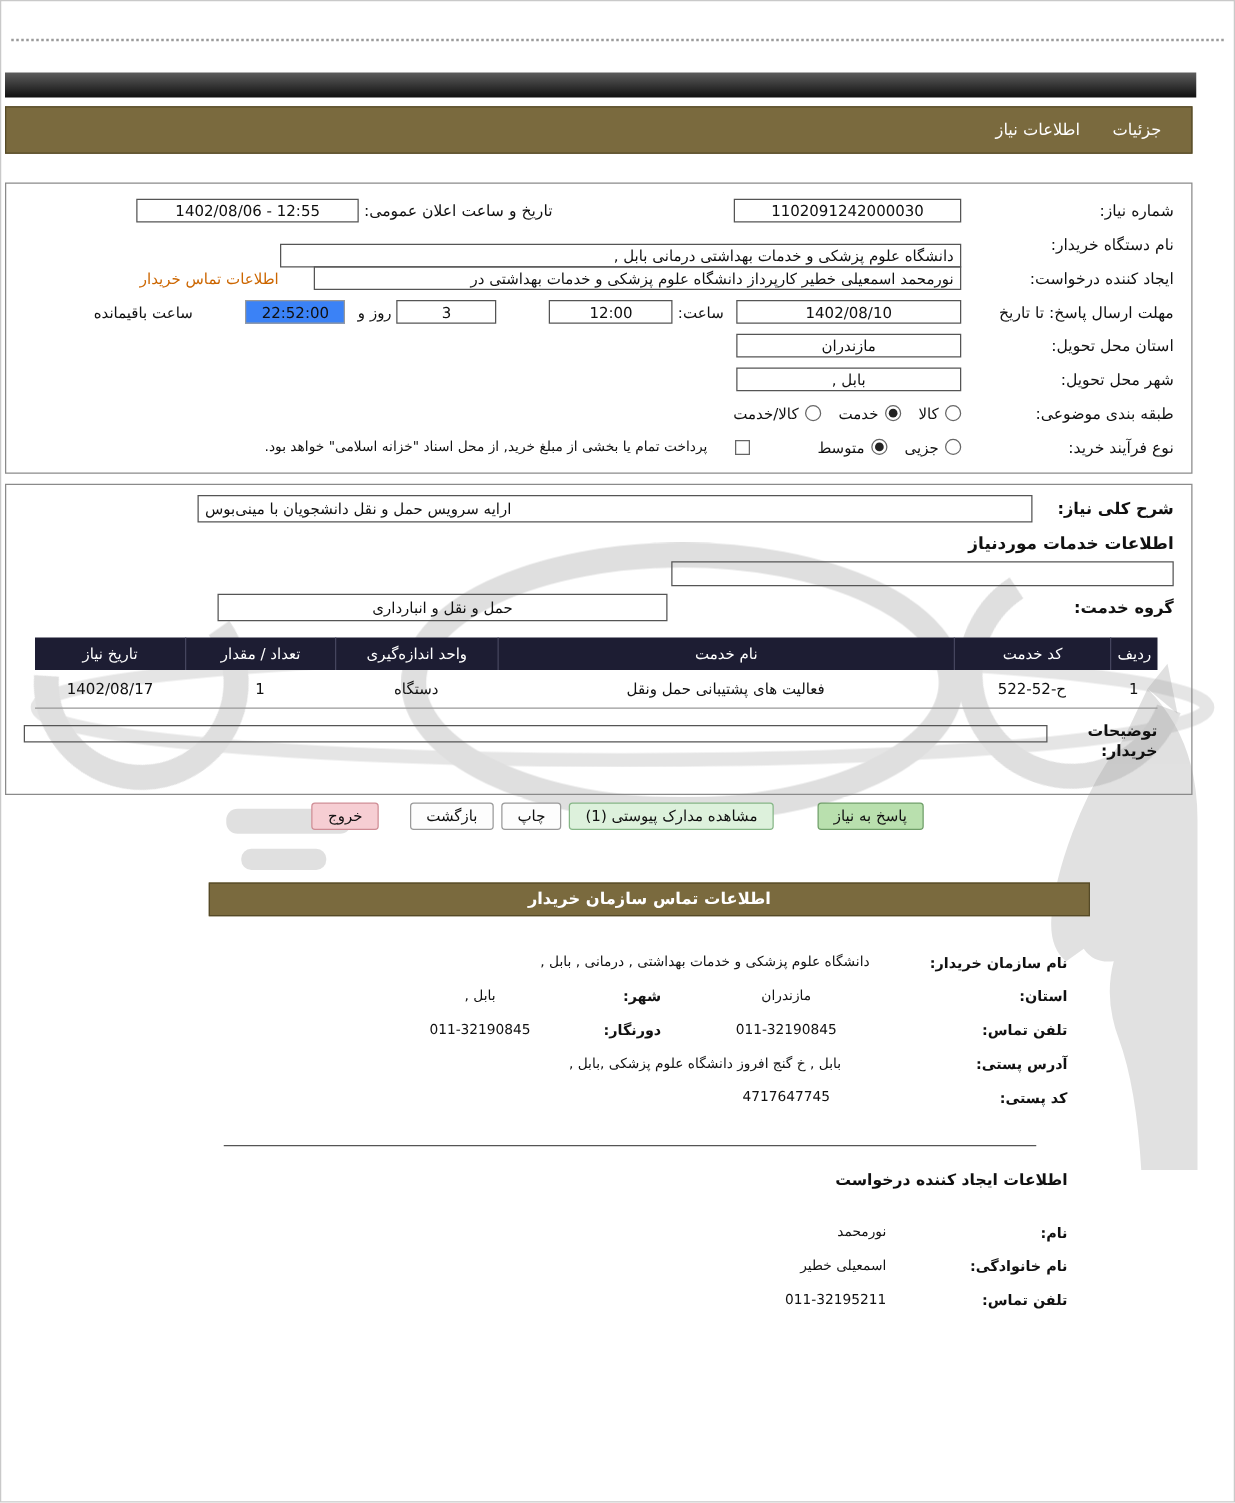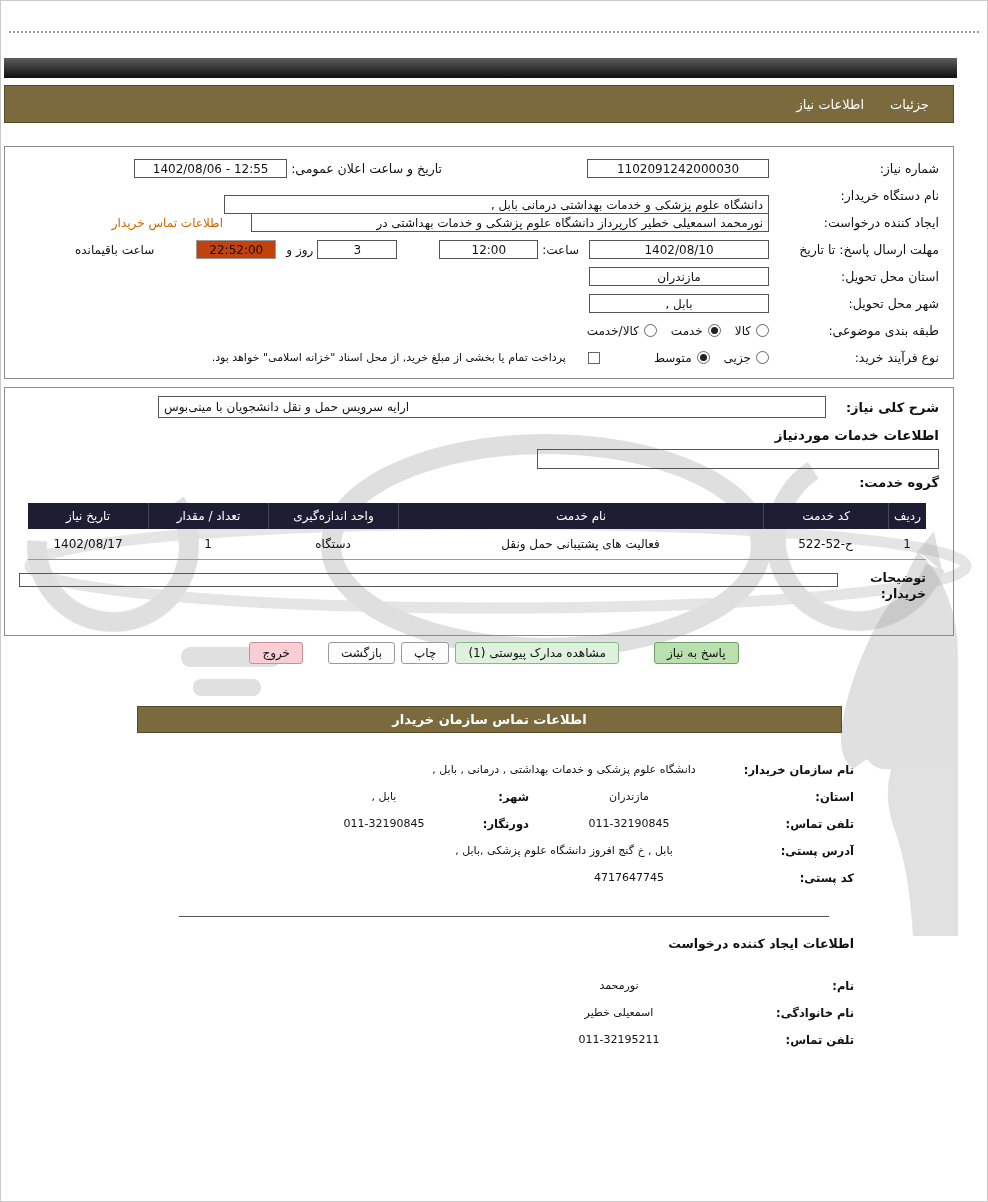--- a/index.html
+++ b/index.html
@@ -27,26 +27,26 @@
   .panel { position:absolute; right:33px; left:3px; border:1px solid #8a8a8a; background:transparent; padding:8px 14px; font-size:12px; }
   .panel1 { top:145px; height:233px; }
   .panel2 { top:386px; height:249px; }
 
   .f-row { display:flex; align-items:center; height:27px; }
   .f-label { width:170px; font-size:12.5px; flex:none; }
   .inp { border:1px solid #555; background:transparent; height:19px; display:flex;
          align-items:center; padding:0 5px; font-size:12px; overflow:hidden; white-space:nowrap; }
   .center { justify-content:center; }
   .ltr { direction:ltr; }
-  .w182{width:182px;} .w178{width:153px;} .w545{width:545px;margin-top:18px;} .w518{width:518px;}
+  .w182{width:182px;} .w178{width:178px;} .w545{width:545px;margin-top:18px;} .w518{width:518px;}
   .w180{width:180px;} .w85{width:99px;} .w80{width:80px;}
   .gap145{margin-right:145px;} .mr4{margin-right:4px;} .mr10{margin-right:10px;}
   .mr42{margin-right:42px;} .mr28{margin-right:28px;}
   .link { color:#cc6600; font-size:12px; cursor:pointer; white-space:nowrap; }
-  .countdown { background:#c2410c; border:1px solid #999; }
+  .countdown { background:#3b82f6; border:1px solid #999; }
   .small-lbl { font-size:12px; white-space:nowrap; }
 
   .radio { width:13px; height:13px; border:1px solid #666; border-radius:50%; background:#fff;
            display:inline-block; position:relative; flex:none; }
   .radio.checked::after { content:""; position:absolute; inset:2px; background:#222; border-radius:50%; }
   .checkbox { width:12px; height:12px; border:1px solid #666; background:#fff; display:inline-block; flex:none; }
   .opt { display:flex; align-items:center; gap:5px; margin-left:14px; font-size:12px; }
   .treasury { font-size:11px; margin-right:8px; white-space:nowrap; }
 
   
@@ -73,36 +73,36 @@
 
   
   .btn-row { position:absolute; top:641px; right:0; left:0; display:flex; justify-content:center; column-gap:6px; }
   .btn { height:22px; font-size:12px; border-radius:3px; display:flex; align-items:center; padding:0 12px; cursor:pointer; white-space:nowrap; }
   .btn-respond { background:#b9e0ae; border:1px solid #6f9e68; margin-left:29px; }
   .btn-attach  { background:#ddf1dc; border:1px solid #86b787; }
   .btn-plain   { background:#fdfdfd; border:1px solid #9a9a9a; }
   .btn-exit    { background:#f6ced3; border:1px solid #cf8d95; margin-right:19px; }
 
   
-  .contact-bar { position:absolute; top:705px; right:145px; width:705px; height:27px;
+  .contact-bar { position:absolute; top:705px; right:115px; width:705px; height:27px;
     background:#7a6a3e; border:1px solid #554a27; color:#fff; font-weight:bold; font-size:13px;
     display:flex; align-items:center; justify-content:center; }
   .contact-block { position:absolute; top:758px; right:133px; width:730px; }
   .c-row { display:flex; align-items:center; margin-bottom:6px; height:21px; }
   .c-lbl { font-weight:bold; width:125px; font-size:11.5px; flex:none; }
   .c-lbl2 { font-weight:bold; width:60px; font-size:11.5px; flex:none; }
   .c-val-wide { width:330px; text-align:center; font-size:11px; }
   .c-val { width:200px; text-align:center; font-size:11px; }
   .c-val2 { width:170px; text-align:center; font-size:11px; }
 
   .divider { position:absolute; top:915px; right:158px; width:650px; border-top:1px solid #555; }
 
   .creator-block { position:absolute; top:935px; right:133px; width:730px; }
   .creator-heading { font-weight:bold; font-size:12.5px; margin-bottom:24px; }
-  .creator-block .c-val { text-align:center; padding-right:20px; }
+  .creator-block .c-val { text-align:right; padding-right:20px; }
 </style>
 </head>
 <body>
 
 <div class="page">
 
   <svg class="watermark" viewBox="0 0 960 560">
     <g fill="none" stroke="#9a9a9a" opacity="0.32">
       <ellipse cx="533" cy="125" rx="215" ry="102" stroke-width="20"></ellipse>
       <ellipse cx="485" cy="145" rx="468" ry="42" stroke-width="11" opacity="0.8"></ellipse>
@@ -208,20 +208,21 @@
         <span class="b2-label" style="width:113px;">شرح کلی نیاز:</span>
         <div class="inp desc-box">ارایه سرویس حمل و نقل دانشجویان با مینی‌بوس</div>
       </div>
 
       <div class="services-heading">اطلاعات خدمات موردنیاز</div>
 
       <div class="inp filter-inp"></div>
 
       <div class="b2-row group-row">
         <span class="group-label">گروه خدمت:</span>
+        <div class="inp group-box center">حمل و نقل و انبارداری</div>
       </div>
 
       <div class="tbl">
         <div class="thead">
           <div class="c1">ردیف</div>
           <div class="c2">کد خدمت</div>
           <div class="c3">نام خدمت</div>
           <div class="c4">واحد اندازه‌گیری</div>
           <div class="c5">تعداد / مقدار</div>
           <div class="c6">تاریخ نیاز</div>

